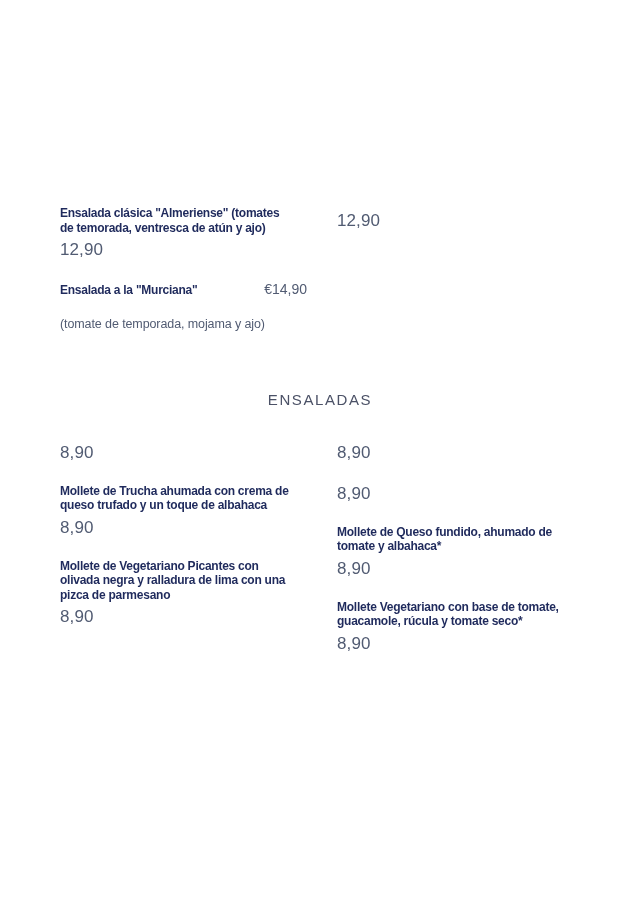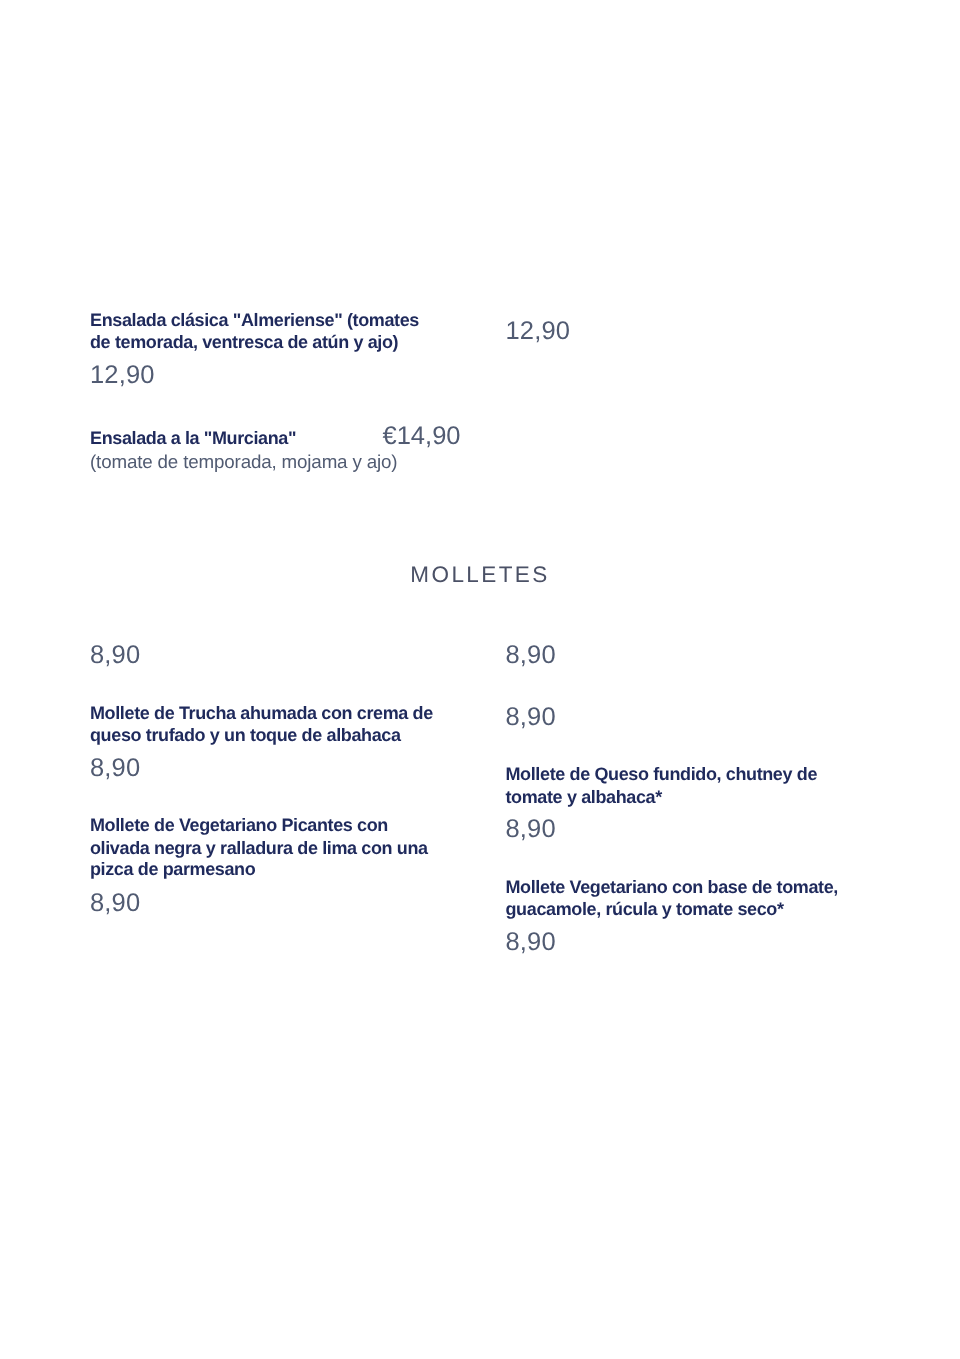--- a/index.html
+++ b/index.html
@@ -58,27 +58,27 @@
   }
   .item-price {
     margin-top: 5px;
     font-size: 17px;
     font-weight: 400;
     color: #515b72;
     letter-spacing: 0.1px;
   }
   .item-price-inline {
     margin-top: 0;
-    font-size: 17px;
+    font-size: 14px;
     font-weight: 400;
     color: #515b72;
     white-space: nowrap;
   }
   .item-desc {
-    margin-top: 0;
+    margin-top: 19px;
     font-size: 12.5px;
     font-weight: 400;
     color: #515b72;
     letter-spacing: -0.1px;
     white-space: pre;
   }
 </style>
 </head>
 <body>
 
@@ -101,21 +101,21 @@
             </article>
           </div>
           <div class="menu-column">
             <article class="menu-item">
               <div class="item-price">12,90</div>
             </article>
           </div>
         </div>
       </section>
       <section class="menu-section">
-        <h2 class="section-title">MOLLETES</h2>
+        <h2 class="section-title">ENSALADAS</h2>
         <div class="section-columns">
           <div class="menu-column">
             <article class="menu-item">
               <div class="item-price">8,90</div>
             </article>
             <article class="menu-item">
               <div class="item-name">Mollete de Trucha ahumada con crema de
 queso trufado y un toque de albahaca</div>
               <div class="item-price">8,90</div>
             </article>
@@ -127,21 +127,21 @@
             </article>
           </div>
           <div class="menu-column">
             <article class="menu-item">
               <div class="item-price">8,90</div>
             </article>
             <article class="menu-item">
               <div class="item-price">8,90</div>
             </article>
             <article class="menu-item">
-              <div class="item-name">Mollete de Queso fundido, chutney de
+              <div class="item-name">Mollete de Queso fundido, ahumado de
 tomate y albahaca*</div>
               <div class="item-price">8,90</div>
             </article>
             <article class="menu-item">
               <div class="item-name">Mollete Vegetariano con base de tomate,
 guacamole, rúcula y tomate seco*</div>
               <div class="item-price">8,90</div>
             </article>
           </div>
         </div>

